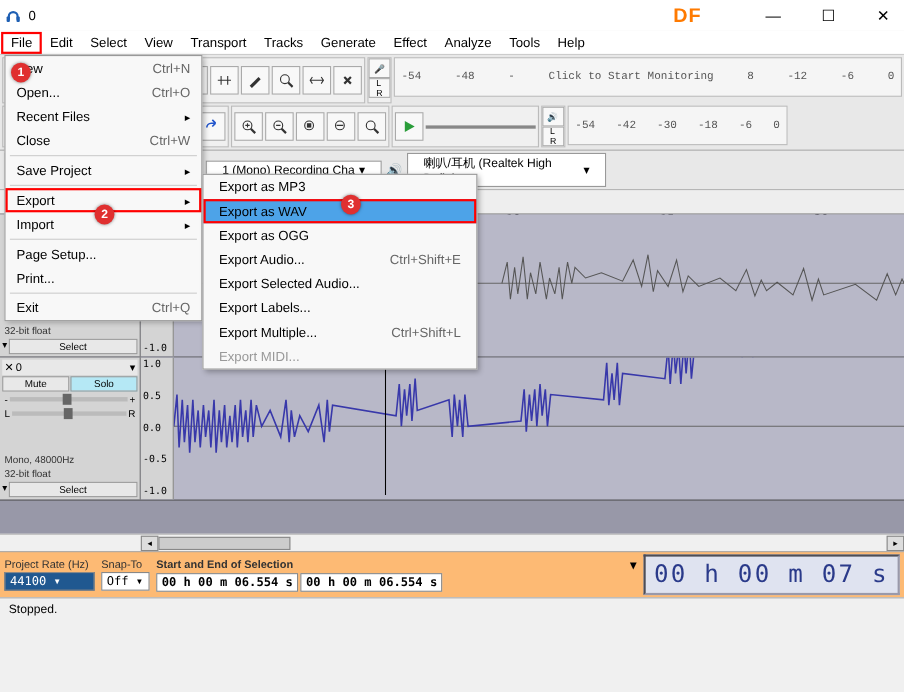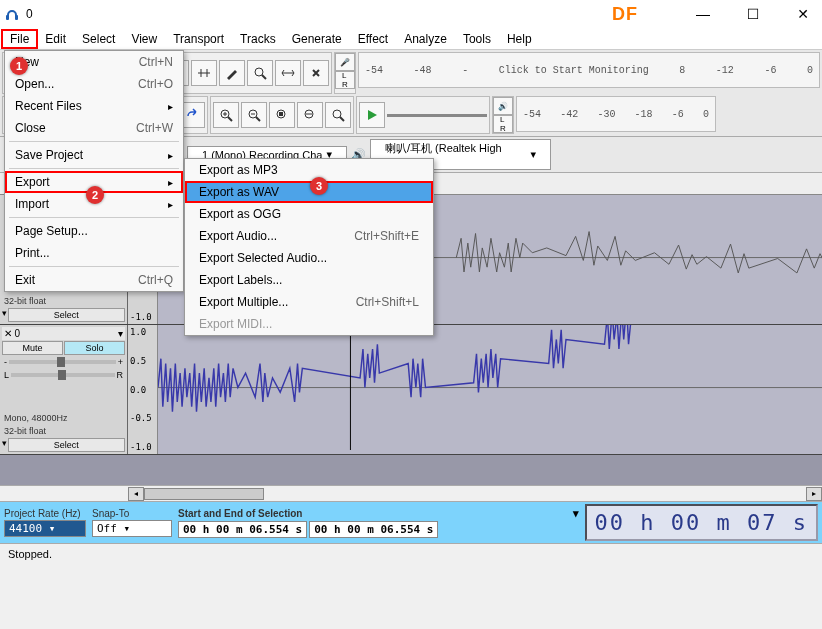--- a/index.html
+++ b/index.html
@@ -42,21 +42,21 @@
 .mini-slider { flex:1; height:4px; background:#bbb; position:relative;}
 .mini-slider::after{content:'';position:absolute;width:8px;height:10px;background:#666;left:45%;top:-3px;}
 .track-info { font-size:9px; color:#333; padding:1px 2px;}
 .waveform { flex:1; background: #b8b8c8; position: relative; overflow:hidden;}
 .wave-scale { position:absolute; left:0; top:0; bottom:0; width:30px; background:#d4d4d4; font-family:monospace; font-size:9px; display:flex; flex-direction:column; justify-content:space-between; padding:2px; border-right:1px solid #888;}
 
 .scrollbar-h { height: 16px; background:#f0f0f0; border-top:1px solid #aaa; display:flex; align-items:center;}
 .scroll-thumb { width: 120px; height:12px; background:#ccc; border:1px solid #888;}
 .scroll-arrow { width:16px; height:14px; background:#ddd; border:1px solid #888; display:flex;align-items:center;justify-content:center;font-size:8px;cursor:pointer;}
 
-.selection-bar { background:#7dd3fc; border-top:1px solid #aaa; padding:2px 4px; display:flex; gap:6px; align-items:center; font-size:11px;}
+.selection-bar { background:#fdba74; border-top:1px solid #aaa; padding:2px 4px; display:flex; gap:6px; align-items:center; font-size:11px;}
 .sel-group { display:flex; flex-direction:column; gap:1px; }
 .sel-label { font-size:10px; color:#333; }
 .sel-input { background:#fff; border:1px solid #888; padding:1px 4px; font-family:monospace; font-size:11px; }
 .sel-input.active { background:#205890; color:#fff; }
 .time-display { background: #dfe3f0; border: 2px inset #99a; padding: 4px 8px; font-family: monospace; font-size: 22px; color:#2a3a8a; letter-spacing: 2px;}
 
 .statusbar { height: 20px; background:#f0f0f0; border-top:1px solid #aaa; padding: 2px 8px; font-size:11px; display:flex; align-items:center;}
 
 
 .dropdown-menu { position:absolute; top: 50px; left: 4px; width: 180px; background:#f8f8f8; border:1px solid #999; box-shadow: 2px 2px 5px rgba(0,0,0,0.3); z-index: 100;}
@@ -396,21 +396,21 @@
   <div class="scroll-arrow">▸</div>
 </div>
 
 <div class="selection-bar">
   <div class="sel-group">
     <span class="sel-label">Project Rate (Hz)</span>
     <div class="sel-input active" style="width:82px;"><span>44100</span> ▾</div>
   </div>
   <div class="sel-group">
     <span class="sel-label">Snap-To</span>
-    <div class="sel-input" style="width:80px;"><span>Off</span> ▾</div>
+    <div class="sel-input" style="width:44px;"><span>Off</span> ▾</div>
   </div>
   <div class="sel-group" style="flex:1;font-weight:bold;">
     <div style="display:flex; gap:4px; align-items:center;">
       <span class="sel-label" style="flex:1;">Start and End of Selection</span>
       <span>▾</span>
     </div>
     <div style="display:flex; gap:2px;">
       <div class="sel-input">00 h 00 m 06.554 s</div>
       <div class="sel-input">00 h 00 m 06.554 s</div>
     </div>

